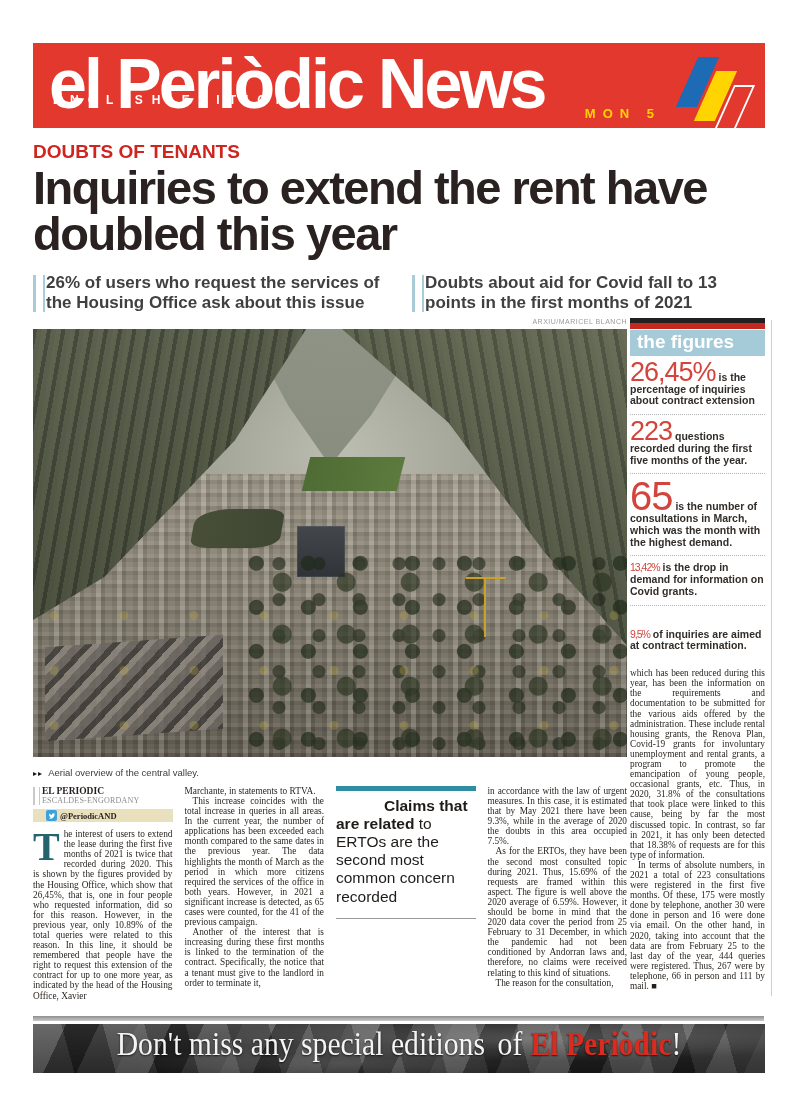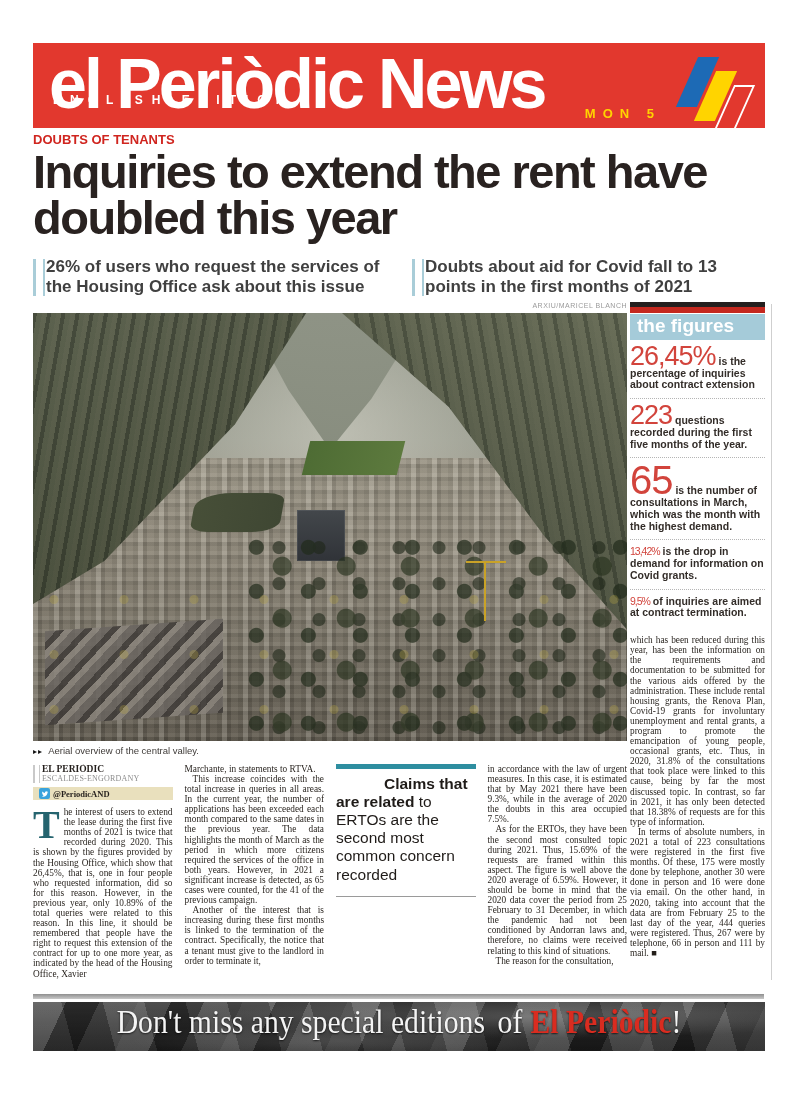--- a/index.html
+++ b/index.html
@@ -15,21 +15,21 @@
     font-size:12px; letter-spacing:9px; }
   .masthead-date { position:absolute; right:104px; bottom:7px; color:#ffd400; font-weight:700;
     font-size:13px; letter-spacing:7px; }
   .masthead-logo { position:absolute; right:8px; top:10px; width:78px; height:84px; }
   .logo-bar { position:absolute; width:21px; height:50px; transform:skewX(-24deg); }
   .logo-bar.blue { left:8px; top:4px; background:#1d6ab5; }
   .logo-bar.yellow { left:26px; top:18px; background:#ffd400; }
   .logo-bar.red { left:44px; top:32px; background:#e2382e; border:2px solid #fff; }
 
   
-  .kicker { margin:4px 33px 0; color:#d0251f; font-weight:700; font-size:13px; }
+  .kicker { margin:13px 33px 0; color:#d0251f; font-weight:700; font-size:19px; }
   .headline { margin:2px 33px 0; width:734px; color:#292220; font-weight:700;
     font-size:47px; line-height:.98; letter-spacing:-1.5px; }
   .subheads { display:grid; grid-template-columns:1fr 1fr; gap:26px; margin:16px 33px 0; width:732px; }
   .subhead { position:relative; padding-left:13px; color:#404040; font-weight:700;
     font-size:17px; line-height:1.2; }
   .subhead::before { content:""; position:absolute; left:0; top:2px; bottom:2px; width:7px;
     border-left:3px solid #a9cdd8; border-right:2px solid #a9cdd8; }
 
   
   .main-row { display:flex; margin:4px 33px 0; width:732px; }
@@ -74,31 +74,31 @@
       radial-gradient(circle at 18% 28%, rgba(32,42,26,.85) 0 7px, rgba(32,42,26,0) 8px),
       radial-gradient(circle at 55% 60%, rgba(40,50,30,.8) 0 9px, rgba(40,50,30,0) 10px),
       radial-gradient(circle at 80% 35%, rgba(30,38,24,.75) 0 6px, rgba(30,38,24,0) 7px);
     background-size:52px 44px,64px 52px,40px 36px; }
   .ph-yellow { position:absolute; left:0; bottom:0; width:100%; height:42%; opacity:.5;
     background:radial-gradient(circle at 30% 70%, rgba(196,176,64,.55) 0 4px, transparent 5px);
     background-size:70px 55px; }
   .ph-crane { position:absolute; left:76%; top:58%; width:2px; height:14%; background:#c9a227; }
   .ph-crane::before { content:""; position:absolute; left:-18px; top:0; width:40px; height:2px; background:#c9a227; }
 
-  .caption { margin-top:4px; font-size:9.5px; color:#3f3b38; }
+  .caption { margin-top:10px; font-size:9.5px; color:#3f3b38; }
   .caption .arrows { color:#111; font-size:8px; letter-spacing:1px; margin-right:3px; }
 
   
   .figures-panel { width:135px; }
   .fp-bar-black { height:5px; background:#231f1e; }
   .fp-bar-red { height:6px; background:#c4281f; }
   .fp-title { margin-top:1px; background:#a5cbd9; color:#fff; font-weight:700; font-size:19px; padding:1px 7px 3px; }
   .fig-item { padding:6px 0 7px; border-bottom:1px dotted #b5b5b5; color:#332d29; font-weight:700;
     font-size:10.5px; line-height:1.12; }
-  .fig-item:last-child { border-bottom:none; }
+  .fig-item:last-child { border-bottom:none;margin-top:17px; }
   .fig-value { color:#d2443c; font-weight:400; letter-spacing:-1px; line-height:.8; }
   .fig-item:nth-child(1) .fig-value { font-size:27px; }
   .fig-item:nth-child(2) .fig-value { font-size:32px; }
   .fig-item:nth-child(3) .fig-value { font-size:28px; }
   .fig-item:nth-child(4) .fig-value { font-size:27px; }
   .fig-item:nth-child(5) .fig-value { font-size:27px; }
   .fig-item:nth-child(6) .fig-value { font-size:40px; }
 
   
   .article-grid { display:grid; grid-template-columns:repeat(4,1fr); gap:12px; margin-top:8px; height:226px; overflow:hidden; }
@@ -107,21 +107,21 @@
   .bodytext p + p, .col5text p + p { text-indent:8px; }
   .dropcap { float:left; font-family:"Liberation Serif", serif; font-weight:700; font-size:40px; line-height:.82;
     color:#25646f; margin:2px 4px 0 0; }
 
   .byline { margin-bottom:7px; }
   .byline-head { position:relative; padding-left:9px; }
   .byline-head::before { content:""; position:absolute; left:0; top:1px; bottom:1px; width:4px;
     border-left:2px solid #c9c9c9; border-right:1px solid #c9c9c9; }
   .byline-src { font-size:9.5px; font-weight:700; color:#241f1c; }
   .byline-loc { font-size:8px; color:#8d8d8d; letter-spacing:.2px; }
-  .twitter-strip { display:flex; align-items:center; gap:3px; margin-top:3px; background:#e9e0bd; padding:1px 6px; }
+  .twitter-strip { display:flex; align-items:center; gap:3px; margin-top:3px; background:#e9e0bd; padding:1px 13px; }
   .twitter-badge { width:11px; height:11px; background:#3aa3dc; border-radius:2px; display:flex; align-items:center; justify-content:center; flex:0 0 auto; }
   .twitter-badge svg { width:8px; height:8px; display:block; }
   .twitter-handle { font-size:8.5px; font-weight:700; color:#241f1c; }
 
   .pullquote { border-top:5px solid #2e8ea0; padding-top:6px; }
   .pq-text { font-size:15.5px; line-height:1.17; color:#1f1b18; }
   .pq-bold { font-weight:700;margin-left:48px; }
   .pq-rule { margin-top:12px; border-top:1px solid #9a9a9a; }
 
   .col5text { margin-top:9px; }

